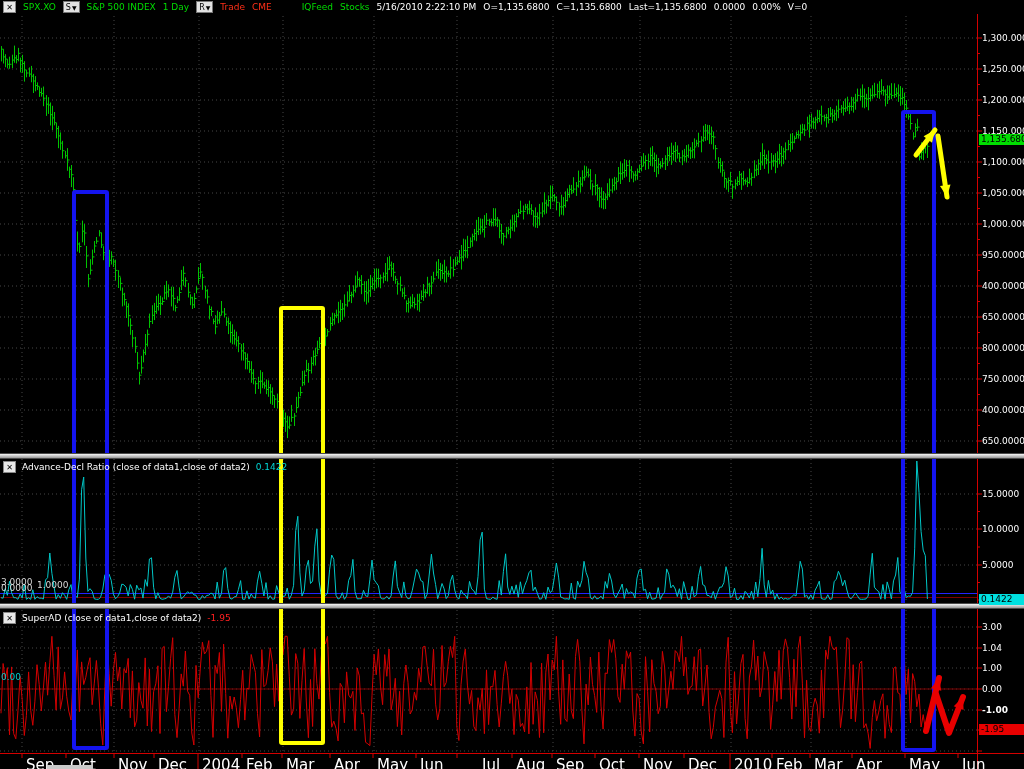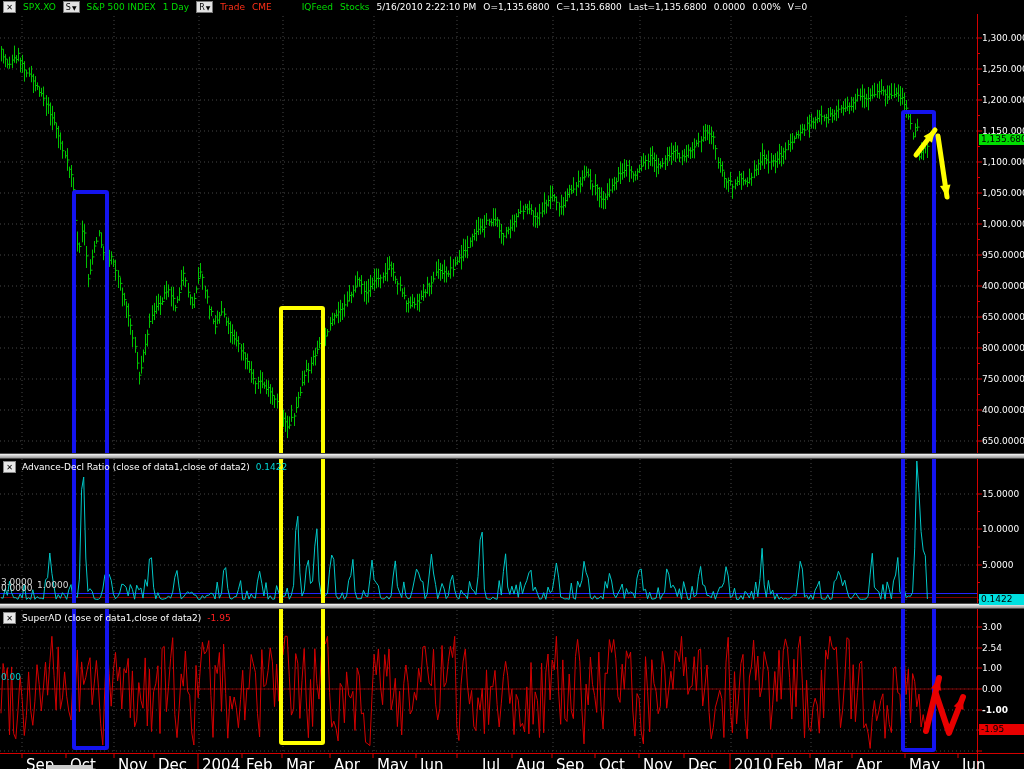--- a/index.html
+++ b/index.html
@@ -222,21 +222,21 @@
       <div class="ylab" style="top: 286px;">400.0000</div>
       <div class="ylab" style="top: 317px;">650.0000</div>
       <div class="ylab" style="top: 348px;">800.0000</div>
       <div class="ylab" style="top: 379px;">750.0000</div>
       <div class="ylab" style="top: 410px;">400.0000</div>
       <div class="ylab" style="top: 441px;">650.0000</div>
       <div class="ylab" style="top: 494px;">15.0000</div>
       <div class="ylab" style="top: 529px;">10.0000</div>
       <div class="ylab" style="top: 565px;">5.0000</div>
       <div class="ylab" style="top: 627px;">3.00</div>
-      <div class="ylab" style="top: 648px;">2.54</div>
+      <div class="ylab" style="top: 648px;">1.04</div>
       <div class="ylab" style="top: 668px;">1.00</div>
       <div class="ylab" style="top: 689px;">0.00</div>
       <div class="ylab" style="top: 710px; font-weight: bold;">-1.00</div>
       <div class="ylab" style="top: 751px; margin-top: 40px;">-3.00</div>
       <div class="mlab" style="left: 26px;">Sep</div>
       <div class="mlab" style="left: 70px;">Oct</div>
       <div class="mlab" style="left: 118px;">Nov</div>
       <div class="mlab" style="left: 158px;">Dec</div>
       <div class="mlab" style="left: 202px;">2004</div>
       <div class="mlab" style="left: 246px;">Feb</div>

